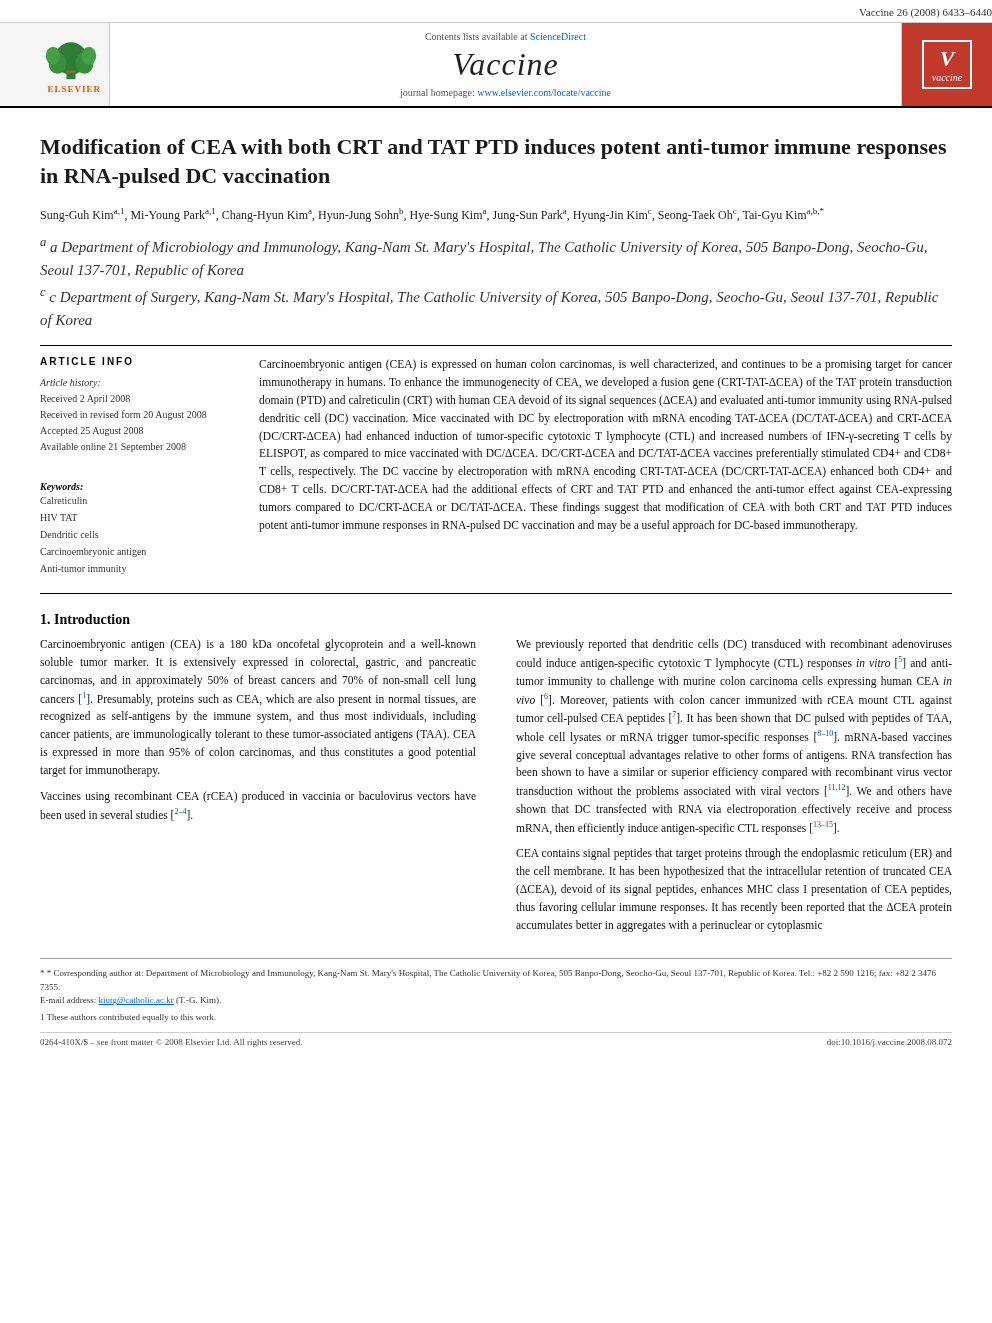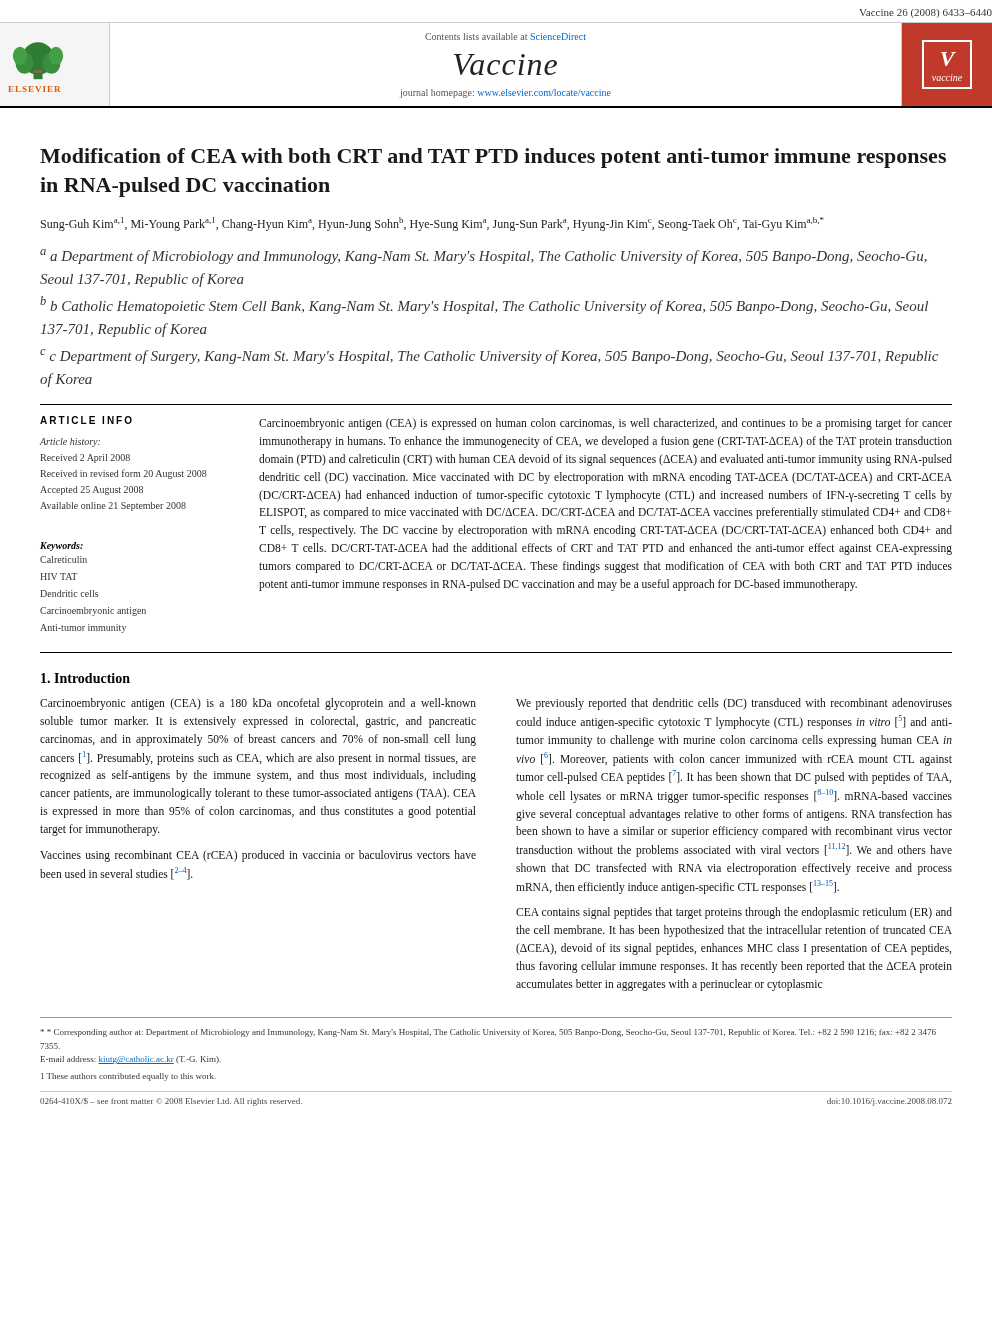--- a/index.html
+++ b/index.html
@@ -31,21 +31,21 @@
       border-bottom: 2px solid #000;
       position: relative;
     }
     .elsevier-logo {
       width: 110px;
       min-height: 80px;
       background: #f5f5f5;
       border-right: 1px solid #ccc;
       display: flex;
       flex-direction: column;
-      align-items: flex-start;
+      align-items: flex-end;
       justify-content: center;
       padding: 8px;
     }
     .elsevier-logo .elsevier-tree {
       width: 60px;
       height: 45px;
     }
     .elsevier-logo .elsevier-text {
       font-size: 9px;
       font-weight: bold;
@@ -106,21 +106,21 @@
       padding: 4px 8px;
       text-align: center;
     }
     .vaccine-logo-v {
       font-size: 22px;
       font-weight: bold;
       color: #fff;
     }
     
     .main-content {
-      padding: 24px 40px 15px 40px;
+      padding: 15px 40px 15px 40px;
     }
     .article-title {
       font-size: 22px;
       font-weight: bold;
       color: #1a1a1a;
       line-height: 1.3;
       margin-bottom: 14px;
       margin-top: 10px;
     }
     .authors {
@@ -307,21 +307,20 @@
   <div class="main-content">
 
     <div class="article-title">Modification of CEA with both CRT and TAT PTD induces potent anti-tumor immune responses in RNA-pulsed DC vaccination</div>
 
     <div class="authors">
       <span>Sung-Guh Kim<sup>a,1</sup>, Mi-Young Park<sup>a,1</sup>, Chang-Hyun Kim<sup>a</sup>, Hyun-Jung Sohn<sup>b</sup>, Hye-Sung Kim<sup>a</sup>, Jung-Sun Park<sup>a</sup>, Hyung-Jin Kim<sup>c</sup>, Seong-Taek Oh<sup>c</sup>, Tai-Gyu Kim<sup>a,b,*</sup></span>
     </div>
 
     <div class="affiliations">
       <div><sup>a</sup> <span>a Department of Microbiology and Immunology, Kang-Nam St. Mary's Hospital, The Catholic University of Korea, 505 Banpo-Dong, Seocho-Gu, Seoul 137-701, Republic of Korea</span></div>
-      <div><sup>b</sup> <span>b Catholic Hematopoietic Stem Cell Bank, Kang-Nam St. Mary's Hospital, The Catholic University of Korea, 505 Banpo-Dong, Seocho-Gu, Seoul 137-701, Republic of Korea</span></div>
       <div><sup>c</sup> <span>c Department of Surgery, Kang-Nam St. Mary's Hospital, The Catholic University of Korea, 505 Banpo-Dong, Seocho-Gu, Seoul 137-701, Republic of Korea</span></div>
     </div>
 
     <hr class="divider-line">
 
     <div class="two-col">
 
       <div class="article-info-col">
         <div class="col-header">ARTICLE INFO</div>
         <div class="article-info-section">

